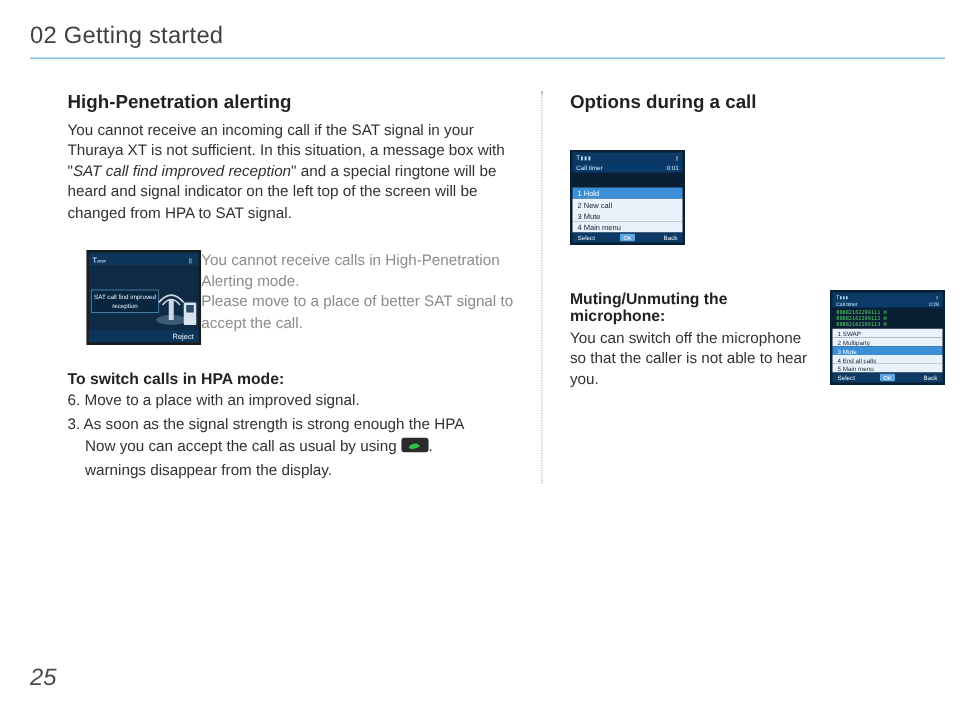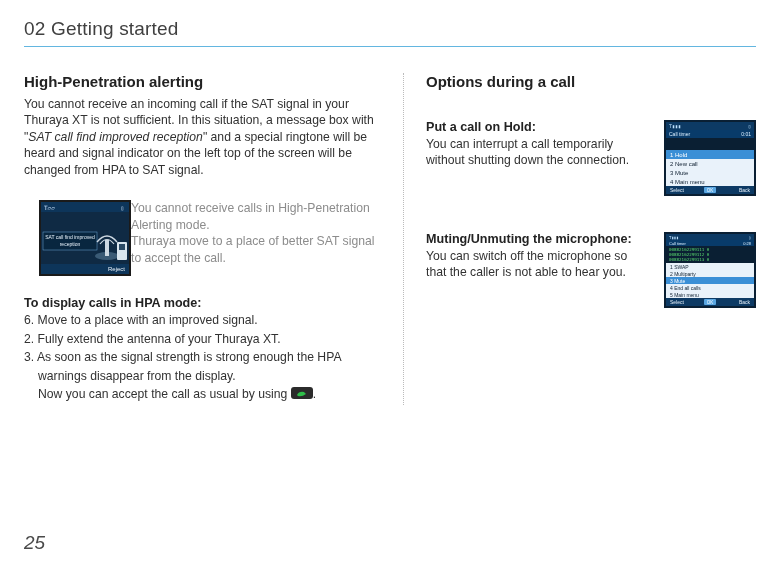--- a/index.html
+++ b/index.html
@@ -23,20 +23,21 @@
     margin-bottom: 26px;
   }
   .cols {
     display: flex;
     gap: 0;
   }
   .col-left {
     width: 380px;
     padding-right: 22px;
     border-right: 1px dotted #bbb;
+    margin-left: 30px;
   }
   .col-right {
     flex: 1;
     padding-left: 22px;
   }
   .section-h {
     font-size: 15px;
     font-weight: bold;
     margin-bottom: 6px;
     color: #222;
@@ -136,47 +137,42 @@
             <path d="M61 44 Q68 35 75 44" fill="none" stroke="#cdd8e2" stroke-width="1.2"></path>
           </g>
           <rect x="78" y="42" width="10" height="18" rx="1" fill="#d9e5ee"></rect>
           <rect x="80" y="44" width="6" height="6" fill="#2b4b66"></rect>
           <rect x="2" y="64" width="88" height="10" fill="#0d355a"></rect>
           <text x="86" y="71" fill="#e8f2fb" font-size="6" text-anchor="end">Reject</text>
         </svg>
       </div>
       <div class="grey-note">
         <span>You cannot receive calls in High-Penetration Alerting mode.</span><br>
-        <span>Thuraya move to a place of better SAT signal to accept the call.</span>
-      </div>
-    </div>
-
-    <div class="sub-h">To display calls in HPA mode:</div>
+        <span>Please move to a place of better SAT signal to accept the call.</span>
+      </div>
+    </div>
+
+    <div class="sub-h">To switch calls in HPA mode:</div>
     <div class="list-item">6. Move to a place with an improved signal.</div>
-    <div class="list-item">2. Fully extend the antenna of your Thuraya XT.</div>
     <div class="list-item">3. As soon as the signal strength is strong enough the HPA</div>
-    <div class="list-item list-indent">warnings disappear from the display.</div>
     <div class="list-item list-indent">
       <span>Now you can accept the call as usual by using </span><span class="key-icon"><svg width="22" height="12" viewBox="0 0 22 12">
             <rect x="0" y="0" width="22" height="12" rx="3" fill="#2b2b2b"></rect>
             <path d="M6 8 Q8 4 13 5 L15 7 Q11 10 7 9 Z" fill="#2fbf4a"></path>
           </svg></span><span>.</span>
     </div>
+    <div class="list-item list-indent">warnings disappear from the display.</div>
   </div>
 
   <div class="col-right">
     <div class="section-h">Options during a call</div>
 
     <div style="height:24px"></div>
 
     <div class="feature-row">
-      <div class="feature-text">
-        <div class="sub-h">Put a call on Hold:</div>
-        <div class="body-text">You can interrupt a call temporarily without shutting down the connection.</div>
-      </div>
       <div class="phone-shot">
         <svg viewBox="0 0 92 76">
           <rect x="0" y="0" width="92" height="76" fill="#0a1f33"></rect>
           <rect x="2" y="2" width="88" height="8" fill="#0d3a64"></rect>
           <text x="5" y="8" fill="#bfe2ff" font-size="5" font-family="monospace">T▮▮▮</text>
           <text x="87" y="8" fill="#bfe2ff" font-size="5" font-family="monospace" text-anchor="end">▯</text>
           <rect x="2" y="10" width="88" height="8" fill="#083b6a"></rect>
           <text x="5" y="16" fill="#d9eeff" font-size="5">Call timer</text>
           <text x="87" y="16" fill="#d9eeff" font-size="5" text-anchor="end">0:01</text>
           <rect x="2" y="30" width="88" height="9" fill="#3a8fd6"></rect>

